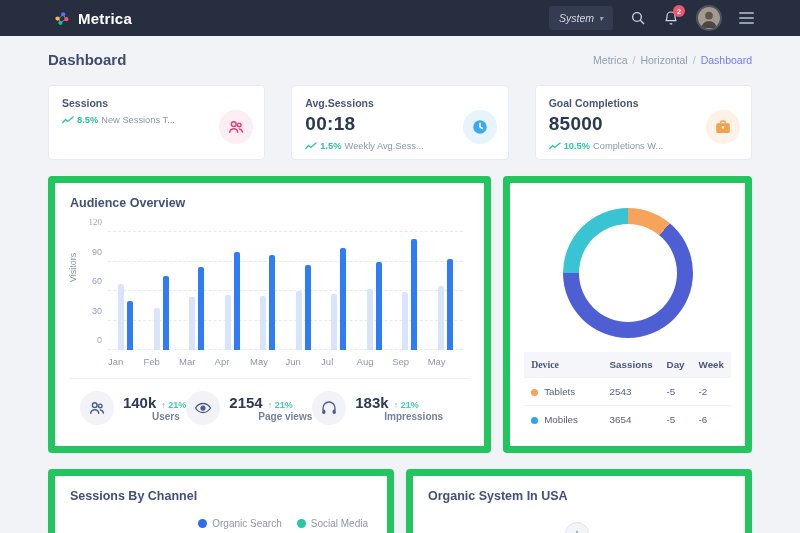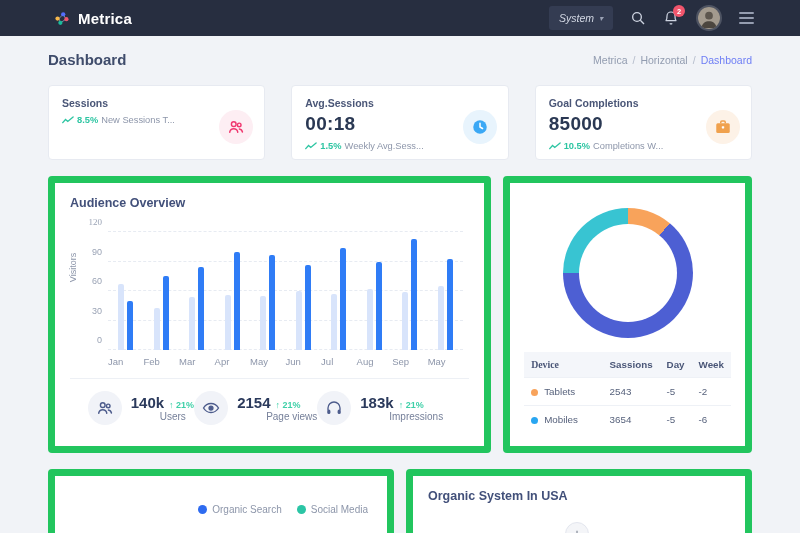--- a/index.html
+++ b/index.html
@@ -65,21 +65,21 @@
   .chart-legend{display:flex;justify-content:center;gap:16px;margin-top:8px;font-size:9.5px;color:#8d96aa;}
   .legend-item{display:flex;align-items:center;gap:5px;cursor:pointer;}
   .legend-swatch{width:9px;height:9px;border-radius:2px;display:inline-block;}
 
   
   .audience-stats{display:flex;justify-content:flex-end;margin-top:11px;padding:12px 26px 0 8px;border-top:1px solid #edf0f5;}
   .a-stat{display:flex;align-items:center;gap:9px;}
   .a-stat-icon{width:34px;height:34px;border-radius:50%;background:#f1f3f8;display:flex;align-items:center;justify-content:center;}
   .a-stat-value{font-size:15px;font-weight:bold;color:#2b3a5c;display:flex;align-items:baseline;gap:5px;}
   .a-stat-delta{font-size:9px;font-weight:bold;color:#3fd0a8;}
-  .a-stat-label{font-size:10px;color:#76809a;margin-top:0;font-weight:normal;padding-left:29px;}
+  .a-stat-label{font-size:10px;color:#76809a;margin-top:0;font-weight:bold;padding-left:29px;}
 
   
   .donut{width:130px;height:130px;border-radius:50%;margin:12px auto 14px;position:relative;}
   .donut::after{content:"";position:absolute;inset:16px;background:#fff;border-radius:50%;}
   .device-table{width:100%;border-collapse:collapse;font-size:9.8px;}
   .device-table th{background:#f4f6fa;color:#4a5677;font-weight:bold;text-align:left;padding:7px 7px;}
   .device-table td{padding:8px 7px;color:#57627c;border-top:1px solid #eef1f6;}
   .dot{width:7px;height:7px;border-radius:50%;display:inline-block;margin-right:6px;vertical-align:middle;}
 
   
@@ -355,20 +355,21 @@
             <td>-5</td>
             <td>-6</td>
           </tr>
         </tbody>
     </table>
   </div>
 </div>
 
 <div class="bottom-row">
   <div class="card bottom-card">
+    <div class="card-title">Sessions By Channel</div>
     <div class="channel-legend" id="channel-legend">
         <div class="legend-item">
           <span class="ldot" style="background:#2e6bf0"></span>
           <span>Organic Search</span>
         </div>
         <div class="legend-item">
           <span class="ldot" style="background:#2bc5a5"></span>
           <span>Social Media</span>
         </div>
       </div>

